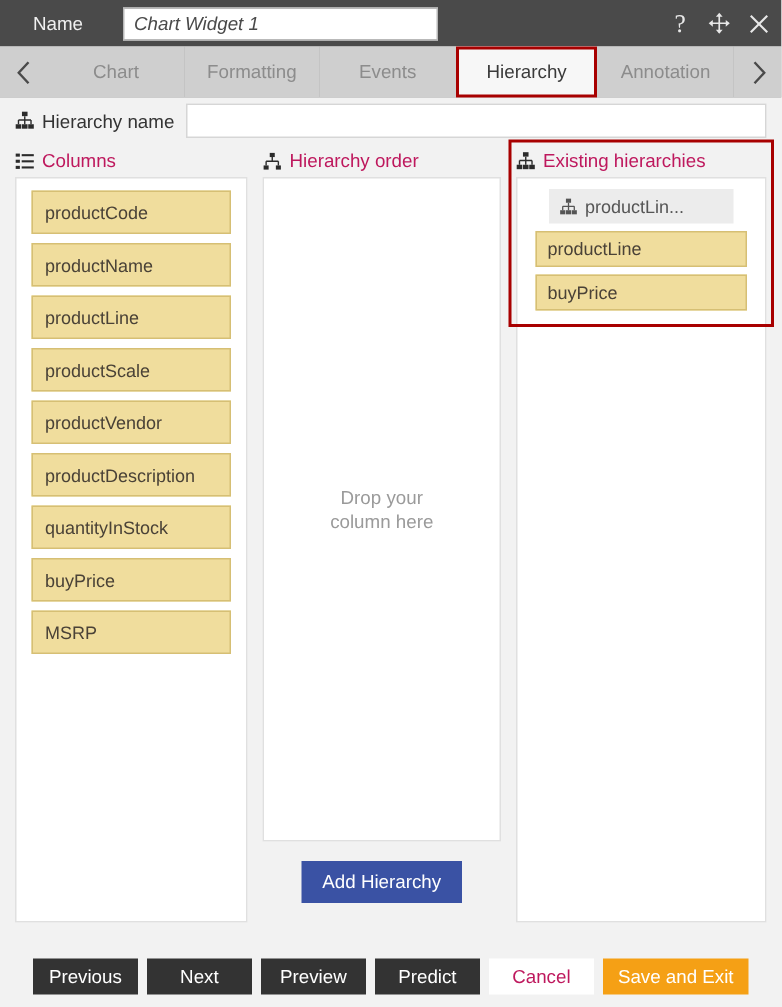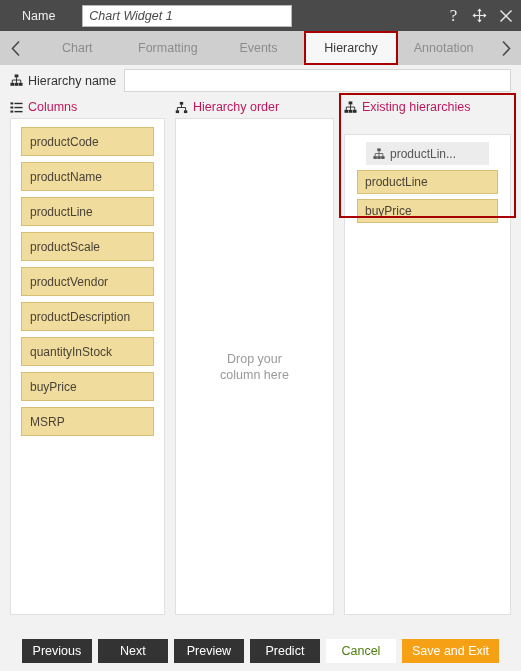--- a/index.html
+++ b/index.html
@@ -142,21 +142,21 @@
     box-sizing: border-box;
     height: 519px;
   }
   .panel {
     display: flex;
     flex-direction: column;
     position: relative;
   }
   .panel-left  { width: 155px; }
   .panel-mid   { width: 159px; }
-  .panel-right { width: 167px; gap: 16px; }
+  .panel-right { width: 167px; }
 
   .panel-head {
     display: flex;
     align-items: center;
     gap: 5px;
     font-size: 12.5px;
     color: #be185d;
     height: 22px;
     white-space: nowrap;
     overflow: hidden;
@@ -290,21 +290,21 @@
     border: none;
     cursor: pointer;
     font-family: "Liberation Sans", sans-serif;
     display: flex;
     align-items: center;
     justify-content: center;
     padding: 0 10px;
     box-sizing: border-box;
   }
   .fbtn.dark   { background: #333333; color: #ffffff; }
-  .fbtn.light  { background: #ffffff; color: #4d7c0f; }
+  .fbtn.light  { background: #ffffff; color: #be185d; }
   .fbtn.accent { background: #f5a015; color: #ffffff; }
 
   .icon-svg { display:block; flex: none; }
 </style>
 </head>
 <body>
 
 <div class="titlebar">
   <span class="titlebar-label">Name</span>
   <div class="name-input">
@@ -457,20 +457,23 @@
       </span>
       <span>Hierarchy order</span>
     </div>
     <div class="panel-body">
       <div class="dropzone">
         <span>
           <span>Drop your</span><br>
           <span>column here</span>
         </span>
       </div>
+    </div>
+    <div class="addbtn-wrap">
+      <button class="add-hierarchy-btn">Add Hierarchy</button>
     </div>
   </div>
 
   <div class="panel panel-right">
     <div class="right-highlight"></div>
     <div class="panel-head">
       <span>
         <svg class="icon-svg" width="13" height="13" viewBox="0 0 14 14">
           <rect x="5" y="0.5" width="4" height="3.2" fill="#2b2b2b"></rect>
           <rect x="0.5" y="9.5" width="4" height="3.2" fill="#2b2b2b"></rect>

